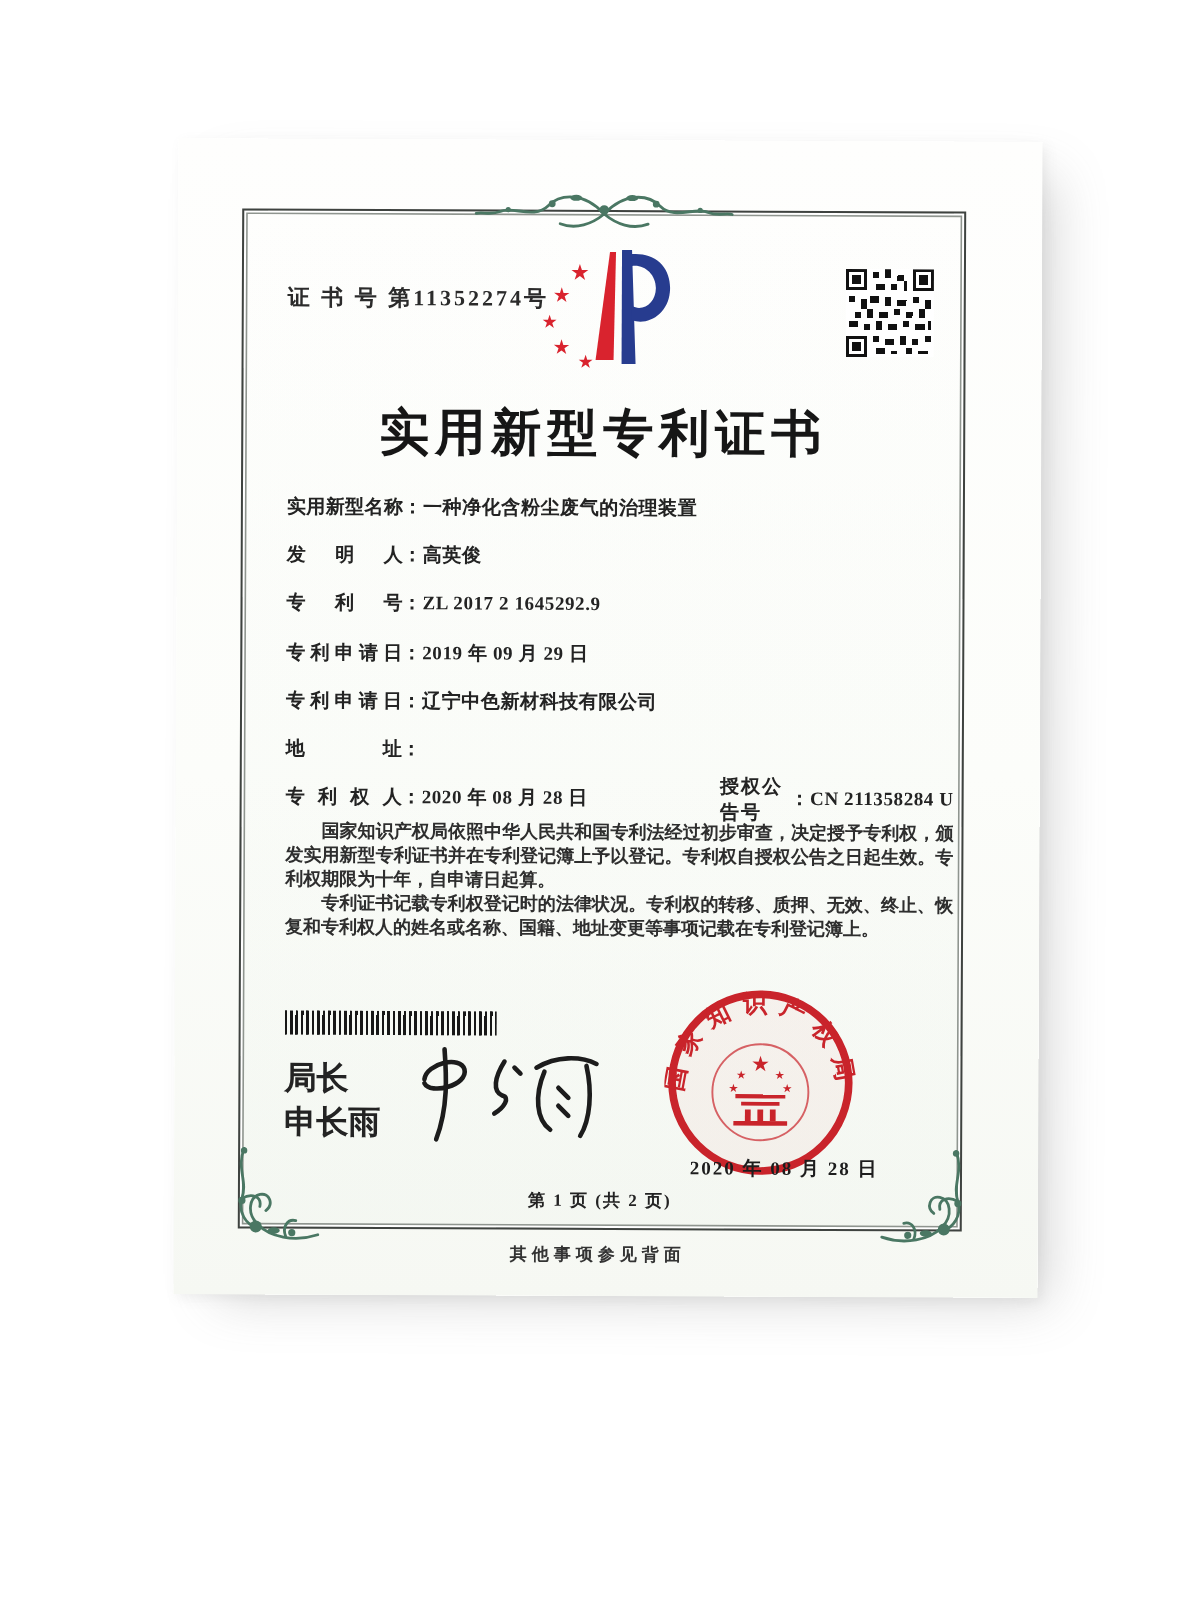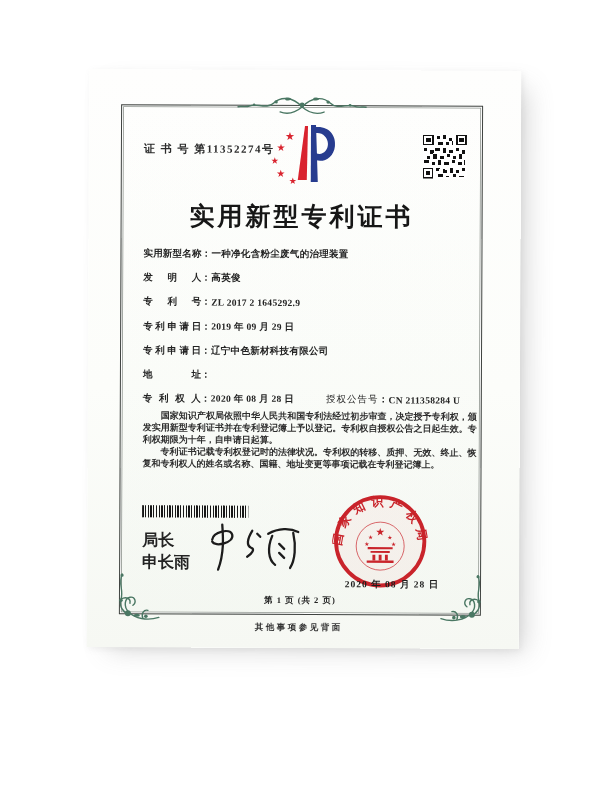--- a/index.html
+++ b/index.html
@@ -36,21 +36,21 @@
   }
   .fields{position:absolute;left:22px;top:136px;width:334px;}
   .frow{height:24.3px;display:flex;align-items:center;font-size:9.5px;font-weight:700;}
   .flabel{
     display:inline-block;width:58px;text-align:justify;text-align-last:justify;
     white-space:nowrap;flex:0 0 58px;
   }
   .fcolon{flex:0 0 10px;}
   .fvalue{white-space:nowrap;letter-spacing:0.3px;}
   .grant-pair{margin-left:32px;display:flex;align-items:center;}
-  .grant-pair .flabel2{font-weight:400;letter-spacing:1px;}
+  .grant-pair .flabel2{font-weight:700;letter-spacing:1px;margin-left:34px;}
   .paras{
     position:absolute;left:22px;top:304px;width:334px;
     font-size:9px;font-weight:600;line-height:12px;text-align:justify;
     color:#2e2e2e;
   }
   .paras p{margin:0;text-indent:2em;}
   .barcode{
     position:absolute;left:22px;top:400px;width:106px;height:12px;
     background:
       repeating-linear-gradient(90deg,#171717 0,#171717 1.3px,transparent 1.3px,transparent 2.7px),

